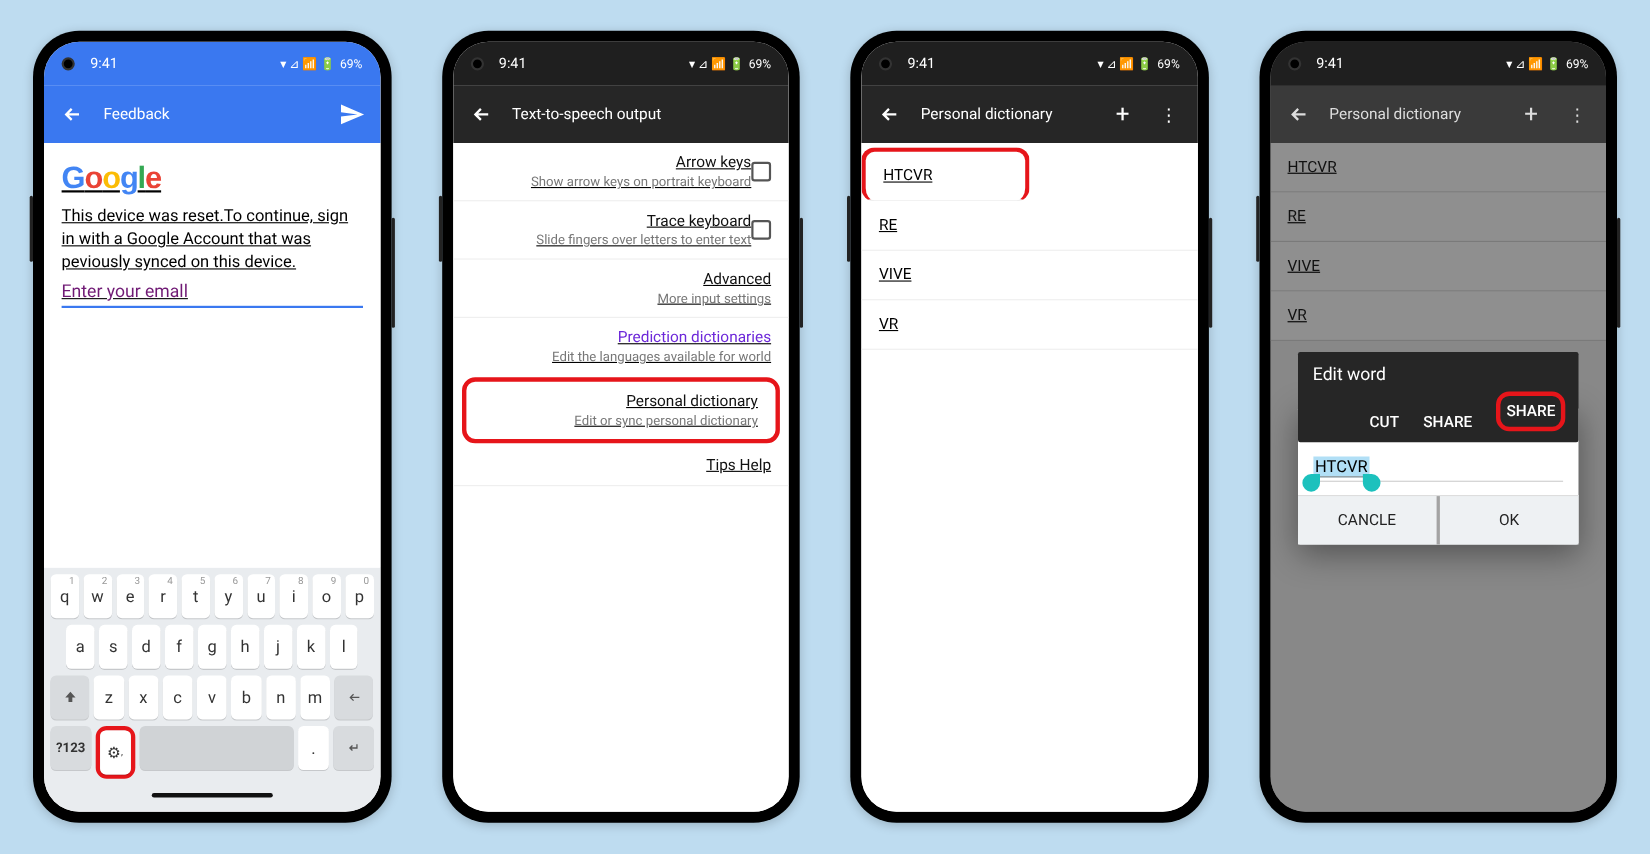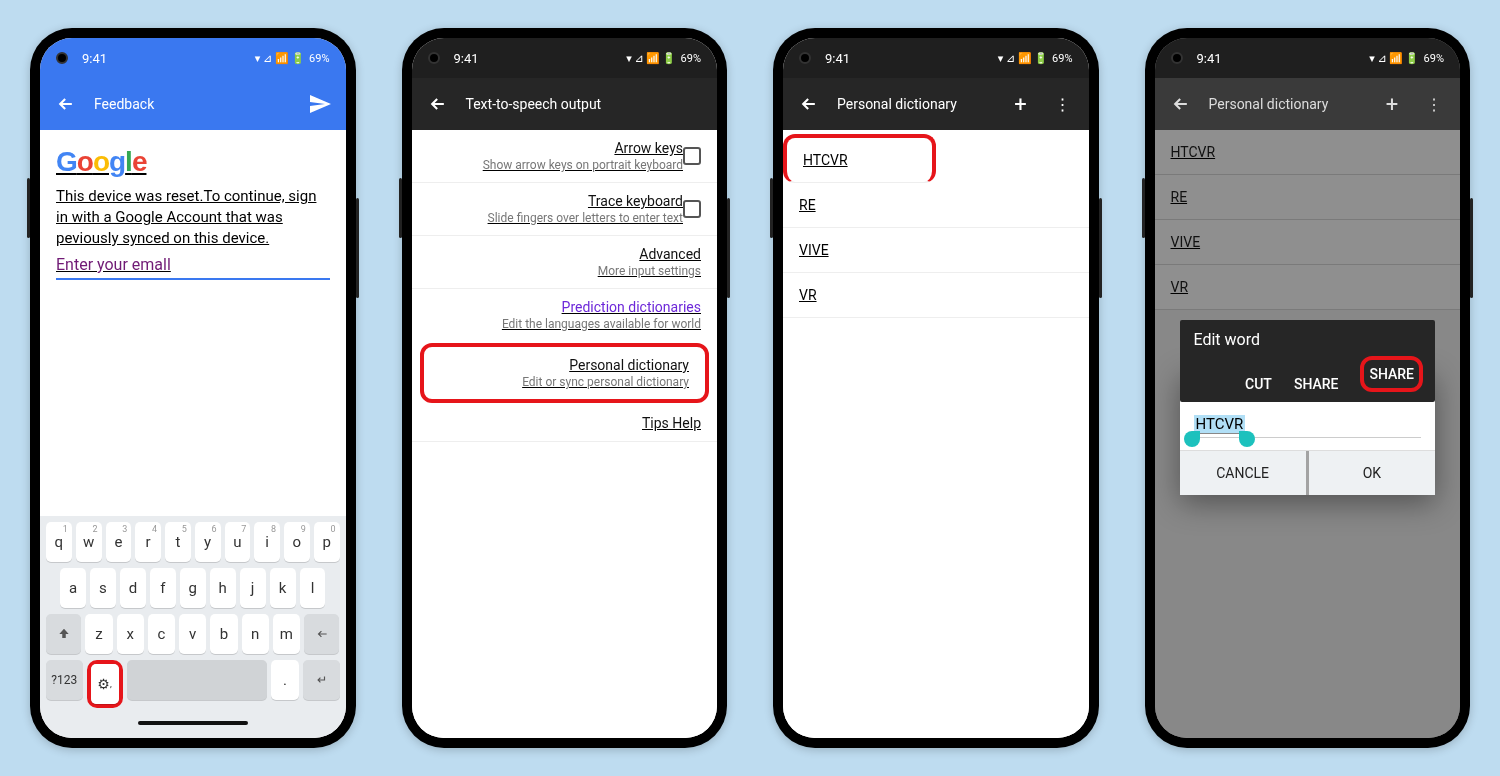--- a/index.html
+++ b/index.html
@@ -34,21 +34,21 @@
 .check { width: 18px; height: 18px; border: 2px solid #555; border-radius: 3px; }
 .redbox { border: 4px solid #e6151a; border-radius: 12px; }
 .dict-item { padding: 14px 16px; font-size: 14px; border-bottom: 1px solid #eee; }
 .dict-item.dim { background: #8f8f8f; border-bottom: 1px solid #7a7a7a; color: #111; }
 .keyboard { background: #e9ecef; padding: 6px; }
 .krow { display: flex; gap: 4px; margin-bottom: 6px; justify-content: center; }
 .key { flex: 1; height: 40px; background: #fff; border-radius: 5px; display: flex; align-items: center; justify-content: center; font-size: 15px; color: #333; position: relative; box-shadow: 0 1px 0 rgba(0,0,0,0.15); cursor: pointer; }
 .key .sup { position: absolute; top: 2px; right: 4px; font-size: 9px; color: #999; }
 .key.shift, .key.bks { flex: 1.3; background: #d8dbde; }
 .key.space { flex: 5; background: #d0d3d6; }
-.key.sym { flex: 1.3; background: #d8dbde; font-size: 12px; }
+.key.sym { flex: 1.3; background: #d8dbde; font-size: 12px; font-weight: bold; }
 .key.gear { flex: 1; background: #fff; font-size: 14px; }
 .navhome { height: 18px; display: flex; align-items: center; justify-content: center; }
 .navhome .bar { width: 110px; height: 4px; background: #111; border-radius: 2px; }
 .dialog { position: absolute; left: 25px; right: 25px; top: 240px; background: #fff; border-radius: 2px; box-shadow: 0 8px 30px rgba(0,0,0,0.4); }
 .editbar { position: absolute; top: -50px; left: 0; right: 0; background: #262626; color: #fff; display: flex; align-items: center; height: 82px; padding: 0 12px; border-radius: 2px; }
 .editbar .lbl { font-size: 16px; position: absolute; top: 10px; left: 14px; }
 .editbar .actions { display: flex; gap: 22px; margin-left: auto; font-size: 14px; font-weight: 500; align-items: flex-end; padding-bottom: 10px; height: 100%; }
 .editbar .actions span { cursor: pointer; }
 .dlg-body { padding: 44px 14px 12px; }
 .sel-word { position: relative; display: inline-block; }

